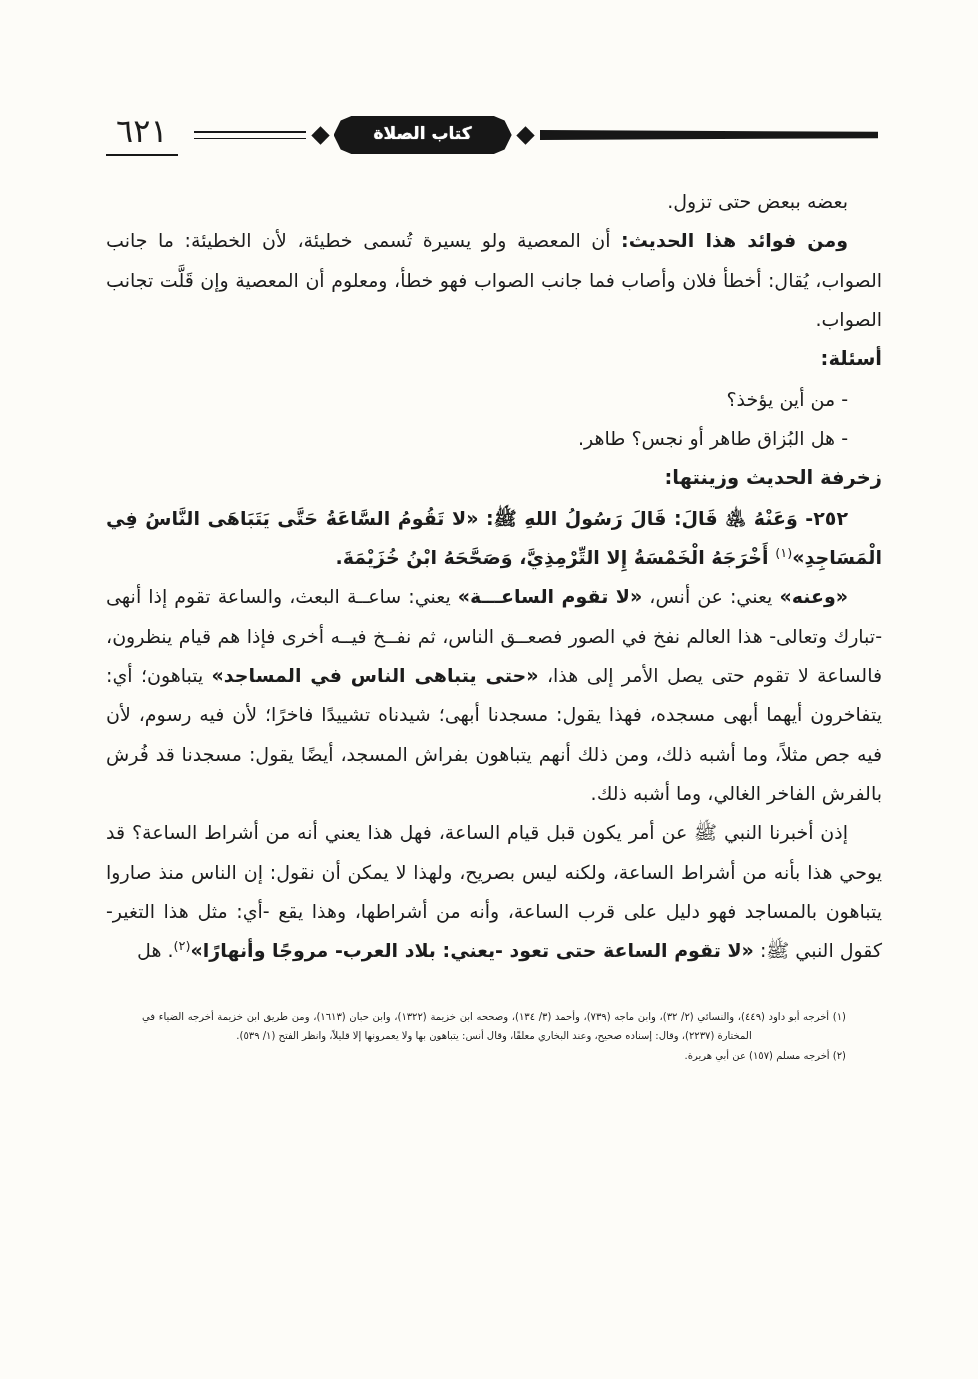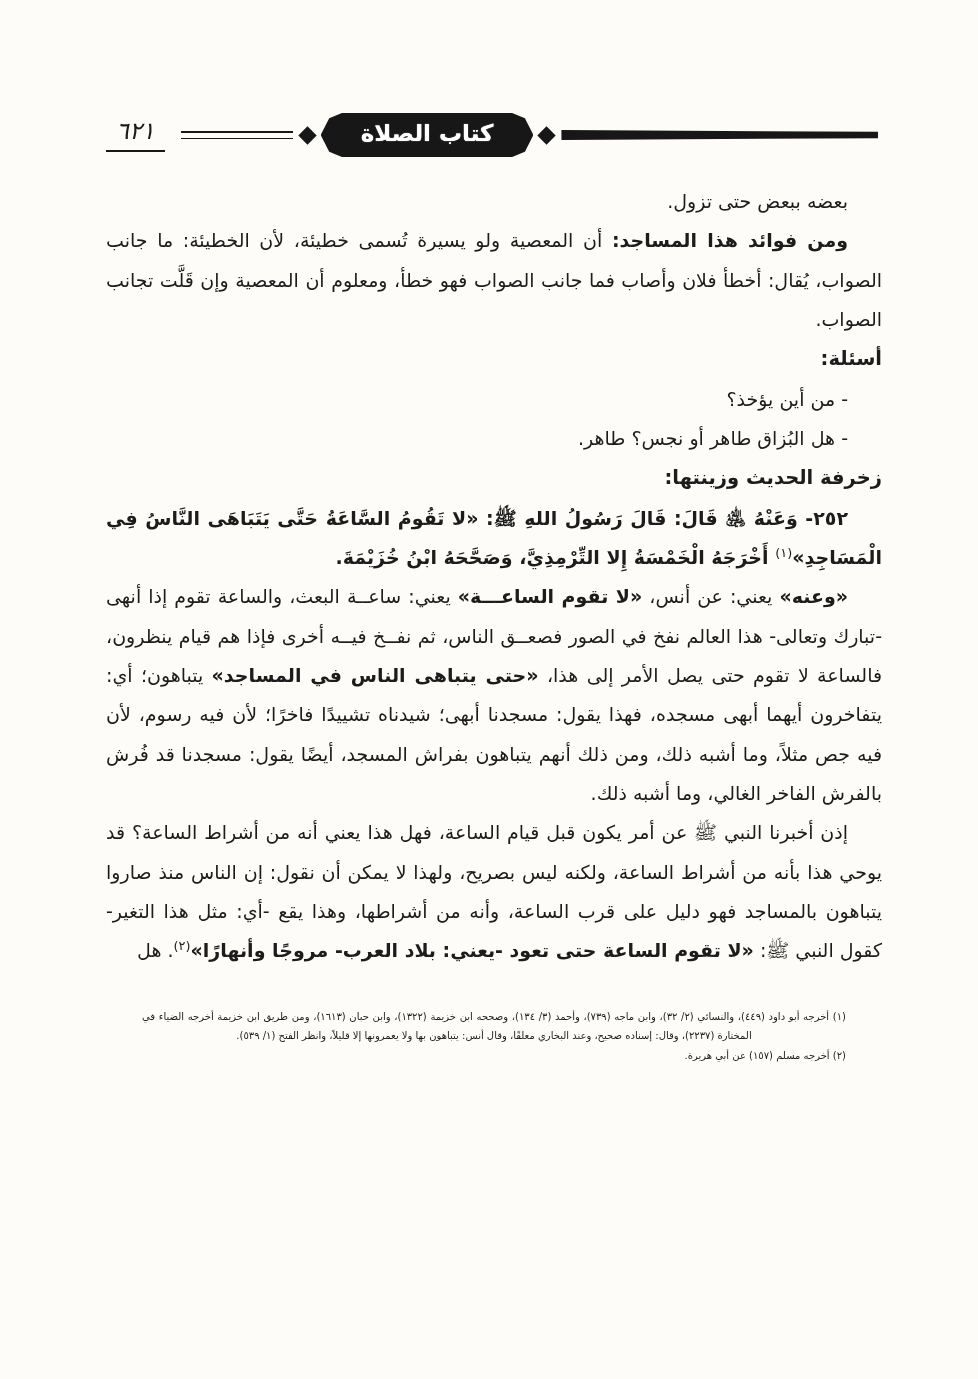--- a/index.html
+++ b/index.html
@@ -22,27 +22,26 @@
 
   
   .header {
     display: flex;
     direction: ltr;            
     align-items: center;
     height: 50px;
     margin-bottom: 22px;
   }
   .pagenum {
-    font-size: 24px;
+    font-size: 32px;
     line-height: 1;
     letter-spacing: 3px;
     padding: 0 10px 7px;
     border-bottom: 2.5px solid #171717;
     white-space: nowrap;
-    font-style: italic;
   }
   .rule {
     box-sizing: border-box;
     height: 8px;
     border-top: 2.5px solid #171717;
     border-bottom: 1.5px solid #171717;
   }
   .rule.thin { width: 112px; margin-left: 16px; }
   .rule.thick {
     flex: 1;
@@ -60,21 +59,21 @@
   }
   .diamond {
     width: 13px; height: 13px;
     background: #171717;
     transform: rotate(45deg);
     flex: none;
   }
   .cartouche {
     background: #171717;
     color: #ffffff;
-    font-size: 23px;
+    font-size: 17px;
     font-weight: bold;
     line-height: 1;
     padding: 9px 40px 12px;
     white-space: nowrap;
     clip-path: polygon(0 50%, 4% 12%, 10% 0, 90% 0, 96% 12%, 100% 50%, 96% 88%, 90% 100%, 10% 100%, 4% 88%);
     text-shadow: 0 0 1px #fff;
   }
 
   
   .content {
@@ -114,21 +113,21 @@
       <span class="cartouche">كتاب الصلاة</span>
       <span class="diamond"></span>
     </div>
     <div class="rule thick"></div>
   </header>
 
   <main class="content">
 
     <p class="indent">بعضه ببعض حتى تزول.</p>
 
-    <p class="indent"><span class="lead">ومن فوائد هذا المساجد:</span><span> أن المعصية ولو يسيرة تُسمى خطيئة، لأن الخطيئة: ما جانب الصواب، يُقال: أخطأ فلان وأصاب فما جانب الصواب فهو خطأ، ومعلوم أن المعصية وإن قَلَّت تجانب الصواب.</span></p>
+    <p class="indent"><span class="lead">ومن فوائد هذا الحديث:</span><span> أن المعصية ولو يسيرة تُسمى خطيئة، لأن الخطيئة: ما جانب الصواب، يُقال: أخطأ فلان وأصاب فما جانب الصواب فهو خطأ، ومعلوم أن المعصية وإن قَلَّت تجانب الصواب.</span></p>
 
     <p class="heading">أسئلة:</p>
 
     <p class="indent">- من أين يؤخذ؟</p>
     <p class="indent">- هل البُزاق طاهر أو نجس؟ طاهر.</p>
 
     <p class="heading">زخرفة الحديث وزينتها:</p>
 
     <p class="indent hadith"><span class="b ">٢٥٢- وَعَنْهُ ﵁ قَالَ: قَالَ رَسُولُ اللهِ ﷺ: «لا تَقُومُ السَّاعَةُ حَتَّى يَتَبَاهَى النَّاسُ فِي الْمَسَاجِدِ»</span><span class="sup">(١)</span><span class="b "> أَخْرَجَهُ الْخَمْسَةُ إِلا التِّرْمِذِيَّ، وَصَحَّحَهُ ابْنُ خُزَيْمَةَ.</span></p>
 

